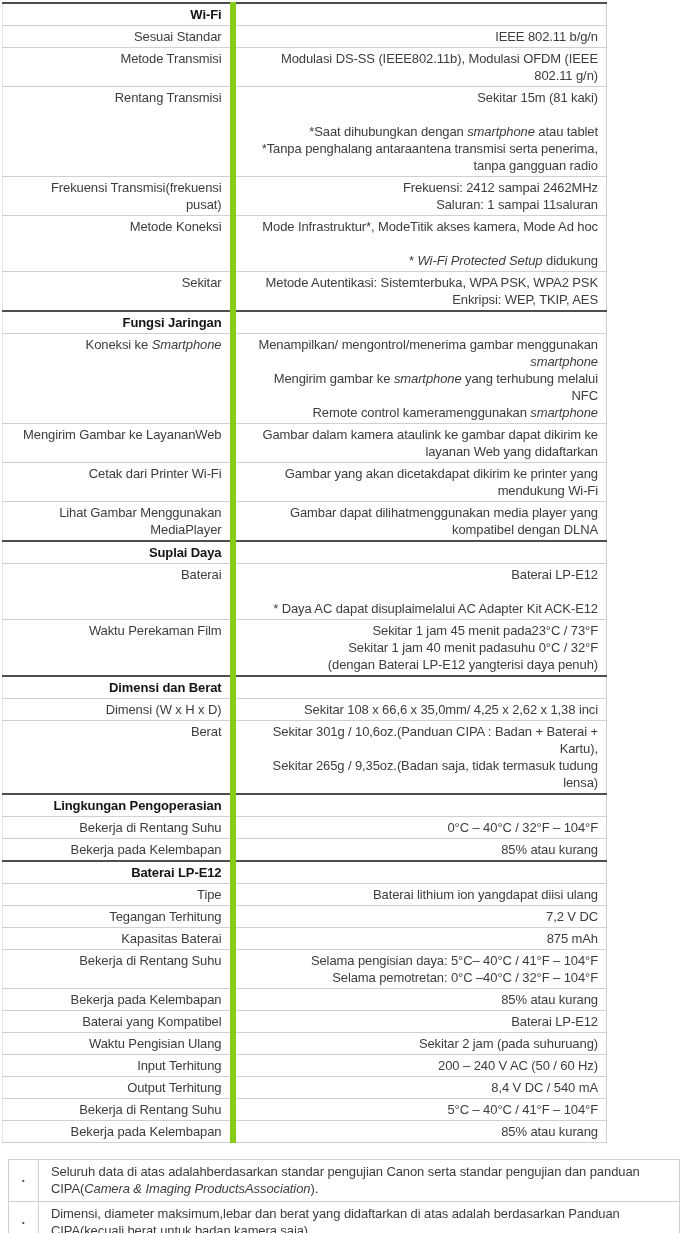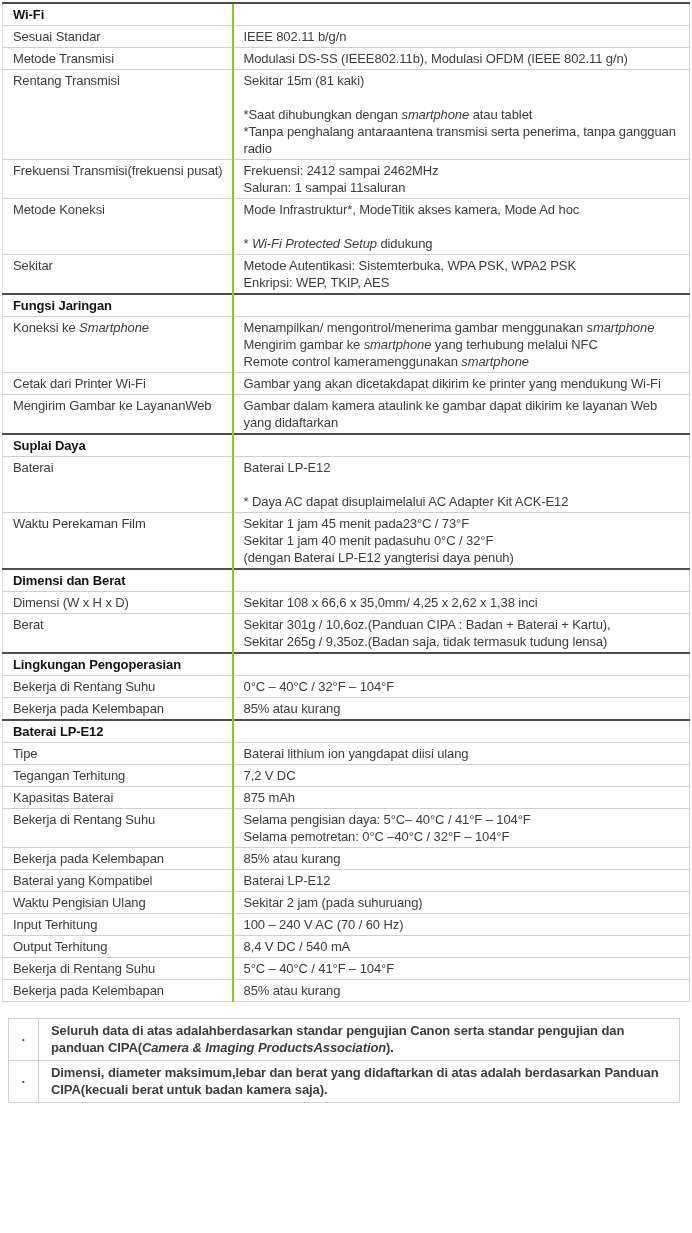--- a/index.html
+++ b/index.html
@@ -10,35 +10,36 @@
     font-family: "Liberation Sans", "DejaVu Sans", sans-serif;
     color: #3d3d3d;
     -webkit-font-smoothing: antialiased;
   }
   .page { width: 692px; position: relative; }
 
   
   table.spec {
     border-collapse: collapse;
     table-layout: fixed;
-    width: 688px;
+    width: 605px;
     margin: 2px 0 16px 2px;
+    text-align: right;
   }
   table.spec col.c1 { width: 230px; }
   table.spec td {
     vertical-align: top;
     font-size: 13px;
     line-height: 17px;
     padding: 2px 8px 2px 10px;
     border-bottom: 1px solid #ccd1d4;
     letter-spacing: -0.1px;
     word-wrap: break-word;
   }
   table.spec td.lbl { border-left: 1px solid #e4e7e9; }
-  table.spec td.val { border-left: 2px solid #84cc16; border-right: 1px solid #ccd1d4; }
+  table.spec td.val { border-left: 6px solid #84cc16; border-right: 1px solid #ccd1d4; }
   table.spec tr.section td {
     border-top: 2px solid #4e4e4e;
     font-weight: bold;
     color: #141414;
     font-size: 13px;
   }
   .line { min-height: 17px; }
   .it { font-style: italic; }
 
   
@@ -49,21 +50,20 @@
     margin: 11px 0 0 8px;
   }
   table.notes col.b { width: 30px; }
   table.notes td {
     vertical-align: top;
     font-size: 13px;
     line-height: 17px;
     padding: 3px 10px 4px 12px;
     border: 1px solid #ccd1d4;
     letter-spacing: -0.1px;
-    font-weight: bold;
   }
   table.notes td.bullet {
     text-align: center;
     padding: 3px 0 4px 0;
     font-weight: bold;
     color: #4a4a4a;
     vertical-align: middle;
   }
 </style>
 </head>
@@ -130,29 +130,35 @@
         </tr>
         <tr>
           <td class="lbl"><span>Koneksi ke </span><span class="it">Smartphone</span></td>
           <td class="val">
             <div class="line"><span>Menampilkan/ mengontrol/menerima gambar menggunakan </span><span class="it">smartphone</span></div>
             <div class="line"><span>Mengirim gambar ke </span><span class="it">smartphone</span><span> yang terhubung melalui NFC</span></div>
             <div class="line"><span>Remote control kameramenggunakan </span><span class="it">smartphone</span></div>
           </td>
         </tr>
         <tr>
+          <td class="lbl"><span>Mengirim Gambar ke LayananWeb</span></td>
+          <td class="val">
+            <div class="line"><span>Gambar dalam kamera ataulink ke gambar dapat dikirim ke layanan Web yang didaftarkan</span></div>
+          </td>
+        </tr>
+        <tr>
           <td class="lbl"><span>Cetak dari Printer Wi-Fi</span></td>
           <td class="val">
             <div class="line"><span>Gambar yang akan dicetakdapat dikirim ke printer yang mendukung Wi-Fi</span></div>
           </td>
         </tr>
         <tr>
-          <td class="lbl"><span>Mengirim Gambar ke LayananWeb</span></td>
-          <td class="val">
-            <div class="line"><span>Gambar dalam kamera ataulink ke gambar dapat dikirim ke layanan Web yang didaftarkan</span></div>
+          <td class="lbl"><span>Lihat Gambar Menggunakan MediaPlayer</span></td>
+          <td class="val">
+            <div class="line"><span>Gambar dapat dilihatmenggunakan media player yang kompatibel dengan DLNA</span></div>
           </td>
         </tr>
         <tr class="section">
           <td class="lbl">Suplai Daya</td>
           <td class="val"></td>
         </tr>
         <tr>
           <td class="lbl"><span>Baterai</span></td>
           <td class="val">
             <div class="line"><span>Baterai LP-E12</span></div>
@@ -244,21 +250,21 @@
         </tr>
         <tr>
           <td class="lbl"><span>Waktu Pengisian Ulang</span></td>
           <td class="val">
             <div class="line"><span>Sekitar 2 jam (pada suhuruang)</span></div>
           </td>
         </tr>
         <tr>
           <td class="lbl"><span>Input Terhitung</span></td>
           <td class="val">
-            <div class="line"><span>100 – 240 V AC (70 / 60 Hz)</span></div>
+            <div class="line"><span>200 – 240 V AC (50 / 60 Hz)</span></div>
           </td>
         </tr>
         <tr>
           <td class="lbl"><span>Output Terhitung</span></td>
           <td class="val">
             <div class="line"><span>8,4 V DC / 540 mA</span></div>
           </td>
         </tr>
         <tr>
           <td class="lbl"><span>Bekerja di Rentang Suhu</span></td>

